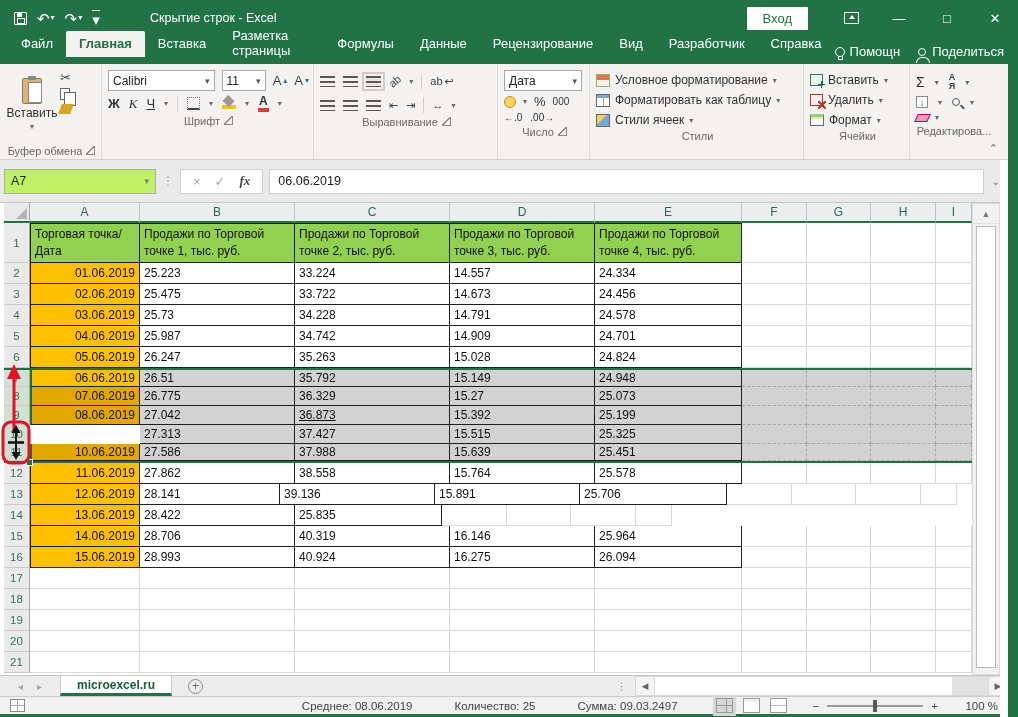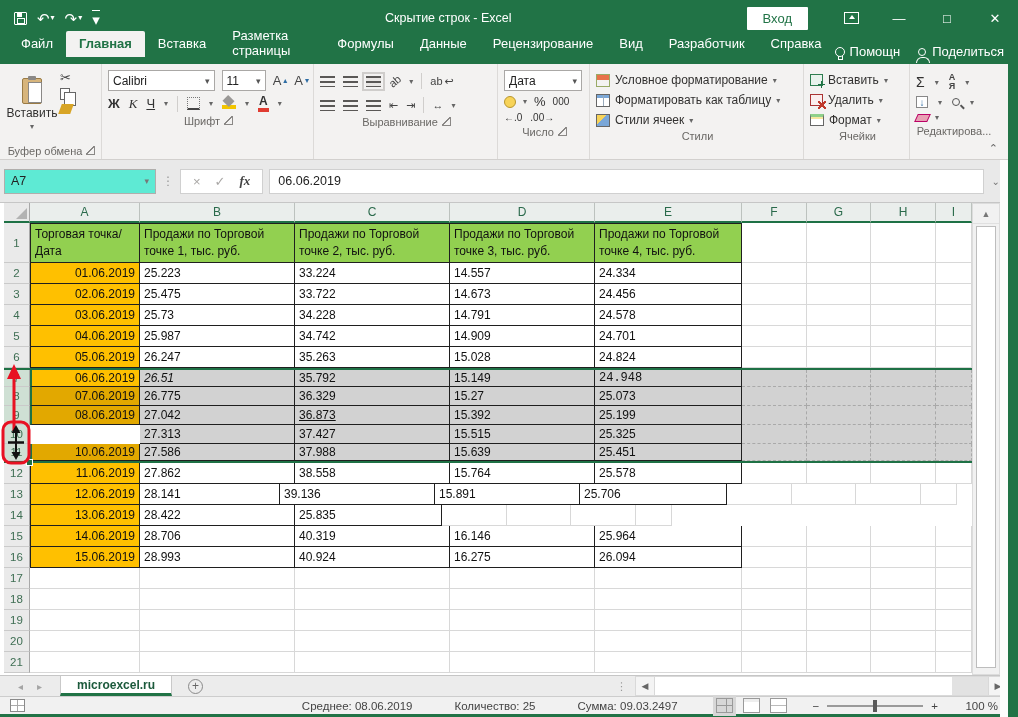--- a/index.html
+++ b/index.html
@@ -9,21 +9,21 @@
 
   
   .titlebar{height:36px;display:flex;align-items:center;color:#fff;}
   .qat{display:flex;align-items:center;gap:10px;padding-left:14px;width:150px;}
   .qat .qbtn{display:flex;align-items:center;color:#fff;font-size:15px;line-height:1;}
   .qat .mini{font-size:8px;margin-left:1px;}
   .floppy{width:13px;height:13px;border:1.5px solid #fff;border-radius:1px;position:relative;}
   .floppy:before{content:"";position:absolute;left:2px;top:0;width:5px;height:4px;background:#fff;}
   .floppy:after{content:"";position:absolute;left:2px;bottom:0;width:6px;height:4px;border:1px solid #fff;}
   .qat-custom{border-top:1.5px solid #fff;font-size:8px;padding-top:1px;}
-  .title{flex:1;text-align:center;font-size:12.5px;color:#fff;}
+  .title{flex:1;font-size:12.5px;color:#fff;}
   .tb-right{display:flex;align-items:center;gap:6px;padding-right:2px;}
   .signin{background:#fff;color:#217346;font-size:13px;padding:4px 16px;border-radius:1px;margin-right:16px;}
   .wc{width:42px;height:30px;display:flex;align-items:center;justify-content:center;color:#fff;font-size:13px;}
   .ribopt{width:15px;height:12px;border:1.5px solid #fff;position:relative;}
   .ribopt:after{content:"";position:absolute;left:4px;top:2px;border-left:3px solid transparent;border-right:3px solid transparent;border-bottom:4px solid #fff;}
 
   
   .tabrow{height:28px;display:flex;align-items:flex-end;color:#fff;font-size:13px;padding-left:8px;}
   .tab{padding:5px 13px 6px;cursor:default;}
   .tab.active{background:#f3f2f1;color:#217346;font-weight:bold;border-radius:2px 2px 0 0;}
@@ -86,21 +86,21 @@
   .ic-fmt{width:14px;height:12px;border:1px solid #666;background:linear-gradient(to bottom,#f7e7a0 30%,#fff 30%);border-top:3px solid #8fd08a;}
   .mag{width:8px;height:8px;border:1.5px solid #555;border-radius:50%;position:relative;display:inline-block;}
   .mag:after{content:"";position:absolute;left:7px;top:7px;width:5px;height:1.5px;background:#555;transform:rotate(45deg);}
   .eraser{width:13px;height:8px;background:#e8a0b4;border:1px solid #b06;transform:skewX(-25deg);display:inline-block;}
   .filldown{width:12px;height:12px;border:1px solid #888;color:#2e6da4;font-size:10px;display:inline-flex;align-items:center;justify-content:center;background:#fff;}
   .sortico{font-size:9px;color:#444;line-height:1;display:inline-flex;flex-direction:column;font-weight:bold;}
   .collapse{position:absolute;right:10px;bottom:4px;color:#666;font-size:11px;}
 
   
   .fbar{height:43px;background:#e9e9e9;display:flex;align-items:center;padding:0 8px 0 4px;gap:6px;border-bottom:1px solid #c6c6c6;width:1008px;}
-  .namebox{width:152px;height:25px;background:#5eead4;border:1px solid #b0aeac;display:flex;align-items:center;padding:0 6px;font-size:12.5px;color:#222;}
+  .namebox{width:152px;height:25px;background:#bef264;border:1px solid #b0aeac;display:flex;align-items:center;padding:0 6px;font-size:12.5px;color:#222;}
   .namebox .dd{margin-left:auto;color:#777;font-size:9px;}
   .fdots{color:#999;font-size:12px;}
   .fbtns{height:25px;background:#fff;border:1px solid #d0d0d0;display:flex;align-items:center;gap:14px;padding:0 12px;color:#a9a7a5;font-size:13px;}
   .fx{color:#444;font-style:italic;font-family:"Liberation Serif",serif;font-weight:bold;font-size:13px;}
   .ffield{flex:1;height:25px;background:#fff;border:1px solid #d0d0d0;display:flex;align-items:center;padding:0 8px;font-size:12.5px;color:#222;}
   .fexpand{color:#777;font-size:10px;padding-left:2px;}
 
   
   .gridwrap{height:472px;background:#fff;position:relative;padding-left:4px;width:1008px;}
   .colheads{display:flex;height:20px;width:968px;}
@@ -502,24 +502,24 @@
           <div class="cell tb" style="width: 145px;">15.028</div>
           <div class="cell tb" style="width: 147px;">24.824</div>
           <div class="cell gl" style="width: 65px;"></div>
           <div class="cell gl" style="width: 64px;"></div>
           <div class="cell gl" style="width: 65px;"></div>
           <div class="cell gl" style="width: 36px;"></div>
         </div>
         <div class="grow selTop" style="height: 19px;">
           <div class="rh rhsel">7</div>
           <div class="cell tb lb dt dtact selLeft" style="width: 110px;">06.06.2019</div>
-          <div class="cell tb valsel" style="width: 155px; font-style: italic;">26.51</div>
+          <div class="cell tb valsel" style="width: 155px;">26.51</div>
           <div class="cell tb valsel" style="width: 155px;">35.792</div>
           <div class="cell tb valsel" style="width: 145px;">15.149</div>
-          <div class="cell tb valsel" style="width: 147px; font-family: Liberation Mono, monospace;">24.948</div>
+          <div class="cell tb valsel" style="width: 147px;">24.948</div>
           <div class="cell glsel" style="width: 65px;"></div>
           <div class="cell glsel" style="width: 64px;"></div>
           <div class="cell glsel" style="width: 65px;"></div>
           <div class="cell glsel" style="width: 36px;"></div>
         </div>
         <div class="grow" style="height: 19px;">
           <div class="rh rhsel">8</div>
           <div class="cell tb lb dt dtsel selLeft" style="width: 110px;">07.06.2019</div>
           <div class="cell tb valsel" style="width: 155px;">26.775</div>
           <div class="cell tb valsel" style="width: 155px;">36.329</div>

